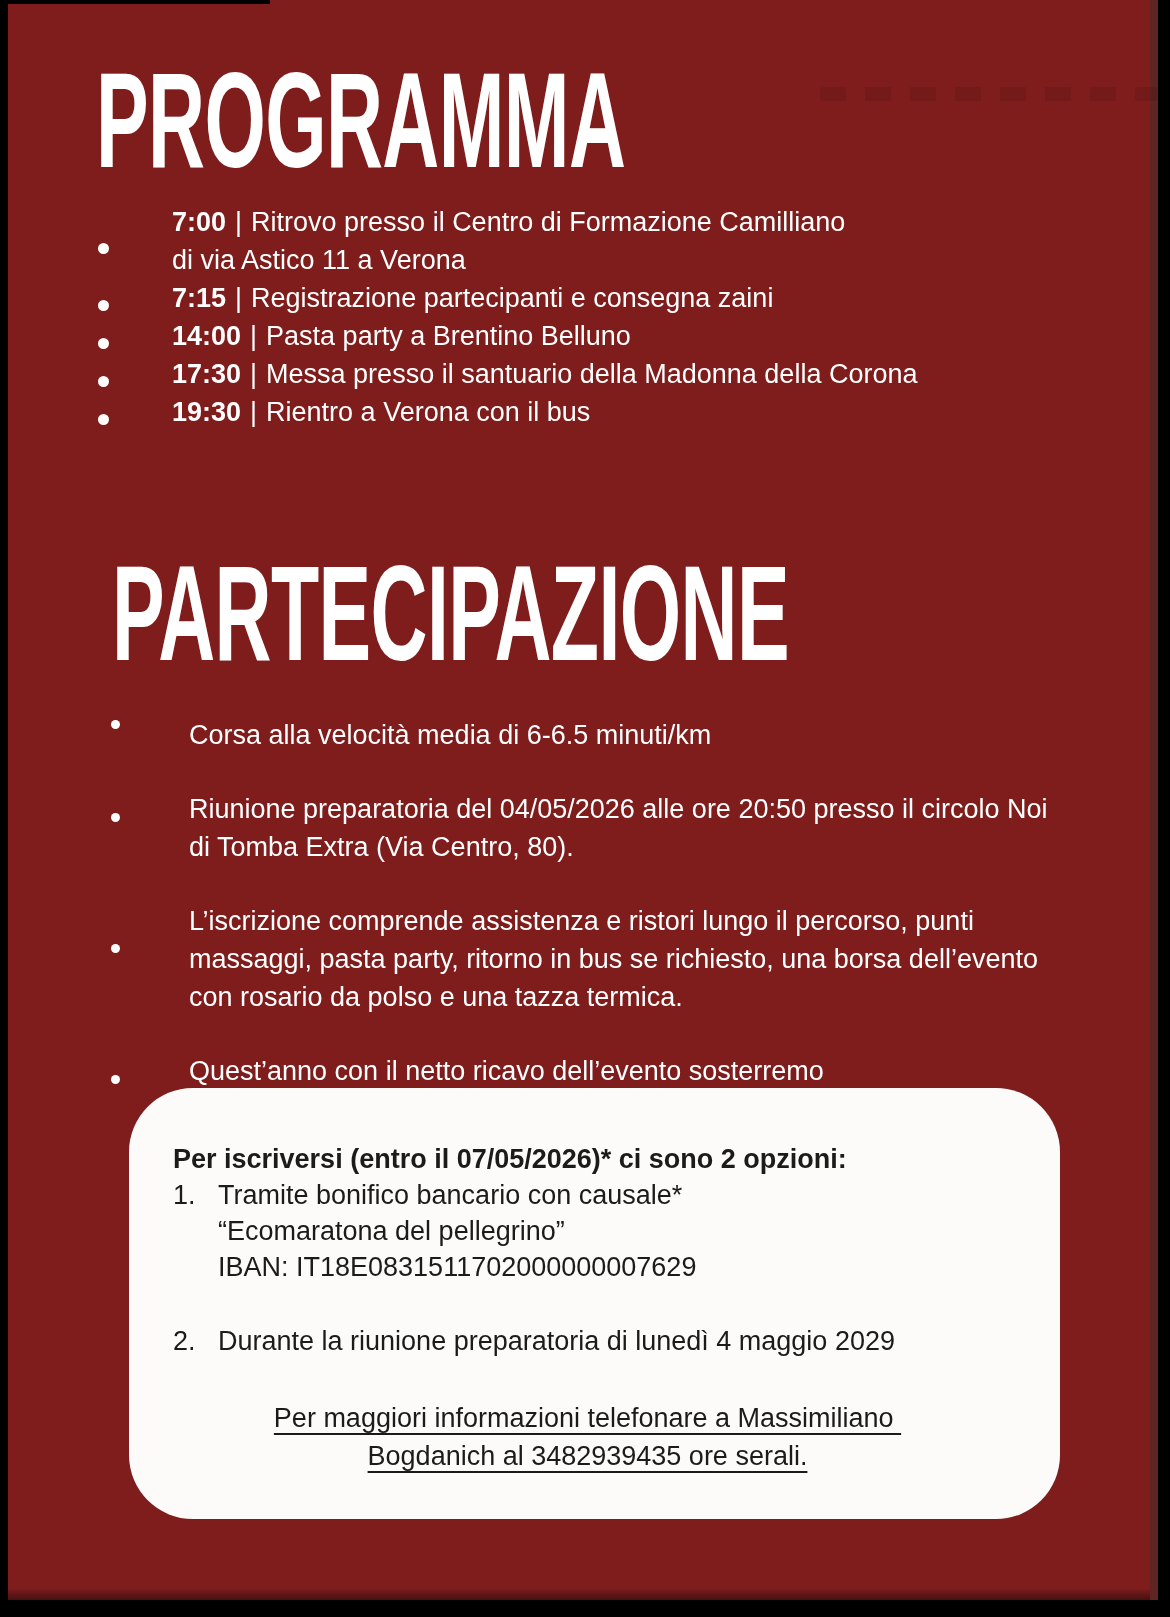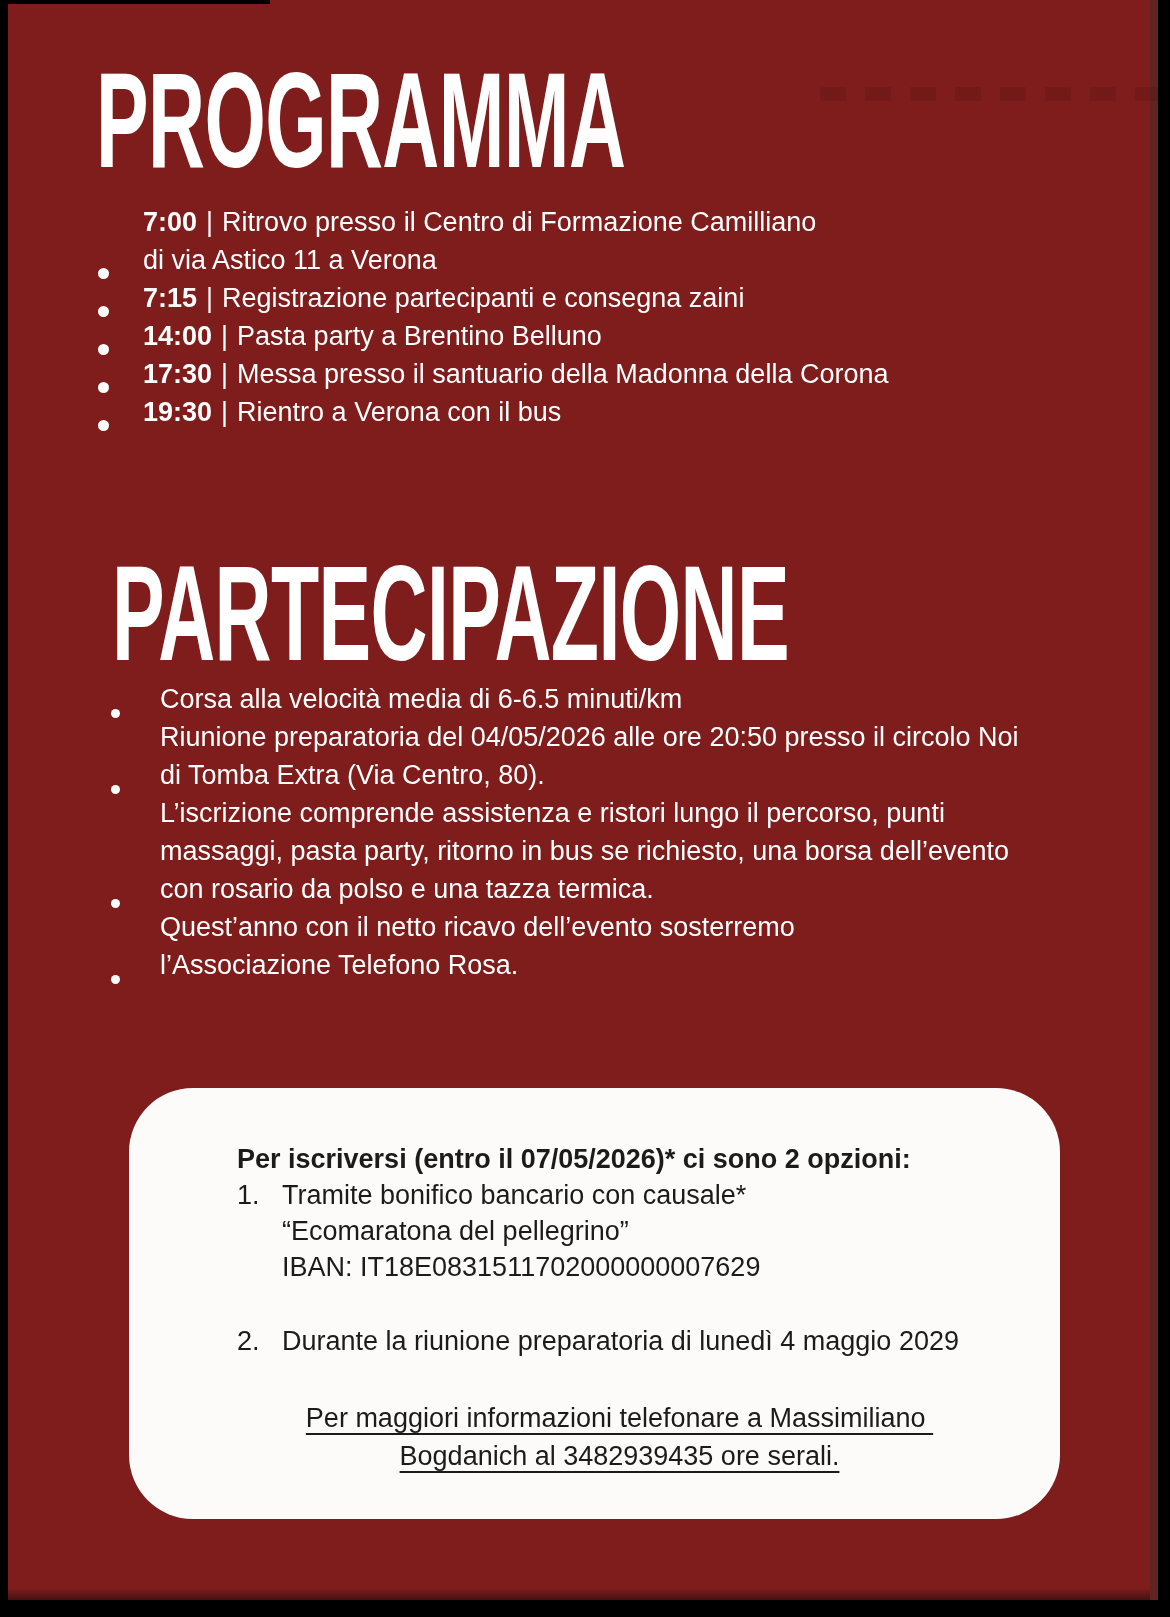--- a/index.html
+++ b/index.html
@@ -28,33 +28,33 @@
     position:absolute; font-weight:700; font-size:136px; line-height:136px;
     transform:scaleX(0.58); transform-origin:0 0; white-space:pre; letter-spacing:-1px;
   }
   #title-programma { left:88px; top:52px; }
   #title-partecipazione { left:104px; top:545px; }
 
   .list { position:absolute; font-size:27px; line-height:38px; }
   #list-programma { left:88px; top:203px; }
   #list-partecipazione { left:100px; top:680px; }
 
-  .item { display:flex; align-items:flex-end; }
+  .item { display:flex; align-items:center;gap:29px; }
   .bullet-lg { flex:none; width:11px; height:11px; border-radius:50%; background:#fff; margin:14px 0 0 2px; }
   .bullet-sm { flex:none; width:9px; height:9px; border-radius:50%; background:#fff; margin:15px 0 0 3px; }
   #list-programma .item-text { margin-left:34px; }
-  #list-partecipazione .item-text { margin-left:40px; }
+  #list-partecipazione .item-text { margin-left:40px;margin-top:36px; }
   .time { font-weight:700; }
   .sep { margin:0 9px; }
   .lines { white-space:pre; }
 
   .card {
     position:absolute; left:121px; top:1088px; width:931px; height:431px;
     background:#FDFBFA; border-radius:64px; color:#1C1A1A;
-    box-sizing:border-box; padding:53px 58px 0 108px;
+    box-sizing:border-box; padding:53px 58px 0 44px;
     font-size:27px; line-height:36px;
   }
   .card-heading { font-weight:700; }
   .option { display:flex; align-items:flex-start; }
   .option + .option { margin-top:38px; }
   .opt-num { flex:none; width:45px; }
   .contact-note {
     margin-top:40px; line-height:38px; white-space:pre;
     text-decoration:underline; text-decoration-thickness:2px; text-underline-offset:6px;text-align:center;
   }

